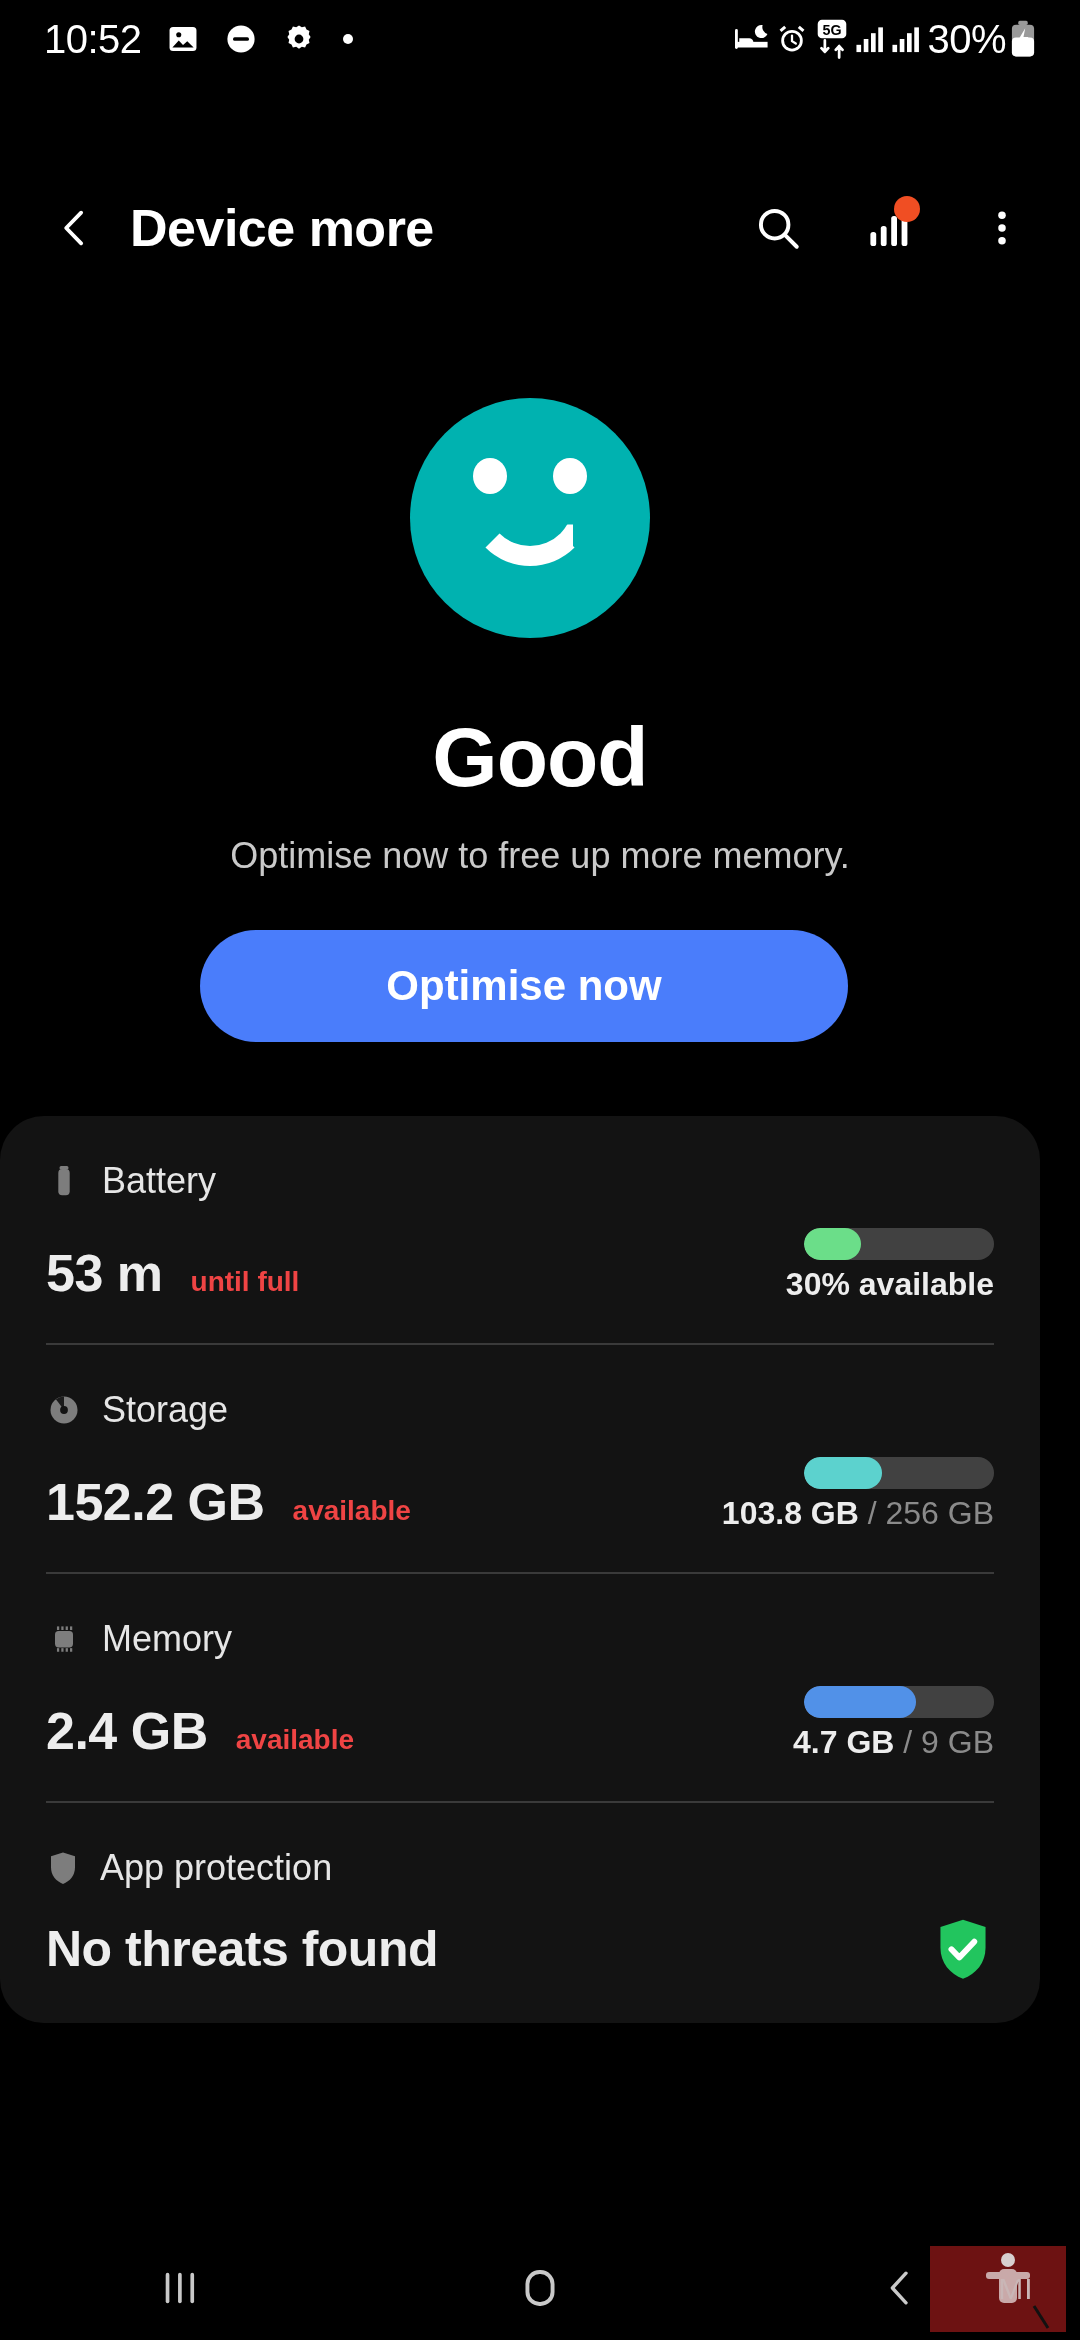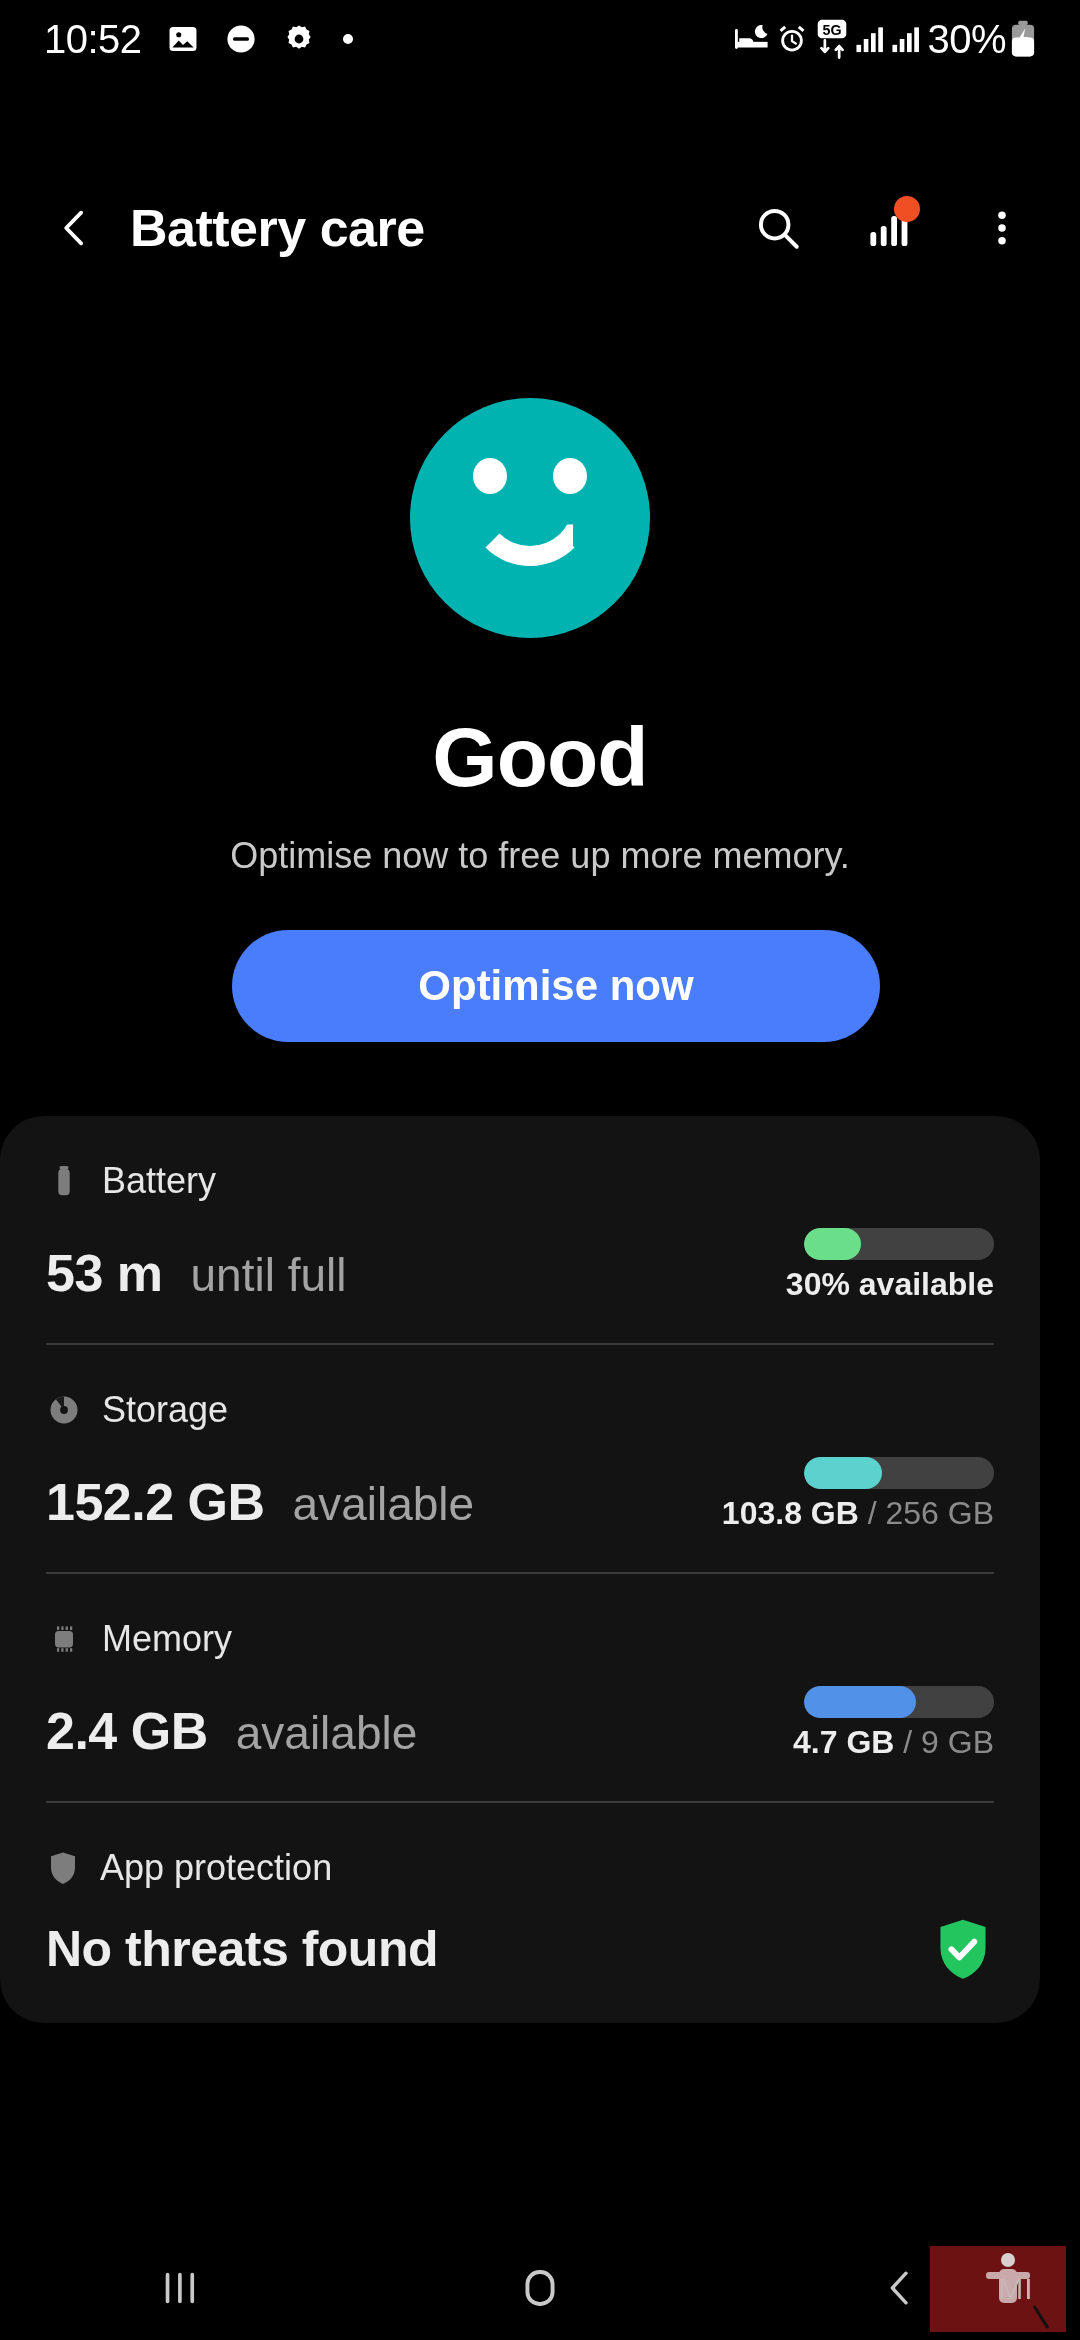--- a/index.html
+++ b/index.html
@@ -54,39 +54,39 @@
   }
   .hero-title{
     position:absolute;left:0;top:715px;width:1080px;text-align:center;
     font-size:84px;font-weight:700;color:#fff;letter-spacing:-1px;line-height:1;
   }
   .hero-sub{
     position:absolute;left:0;top:835px;width:1080px;text-align:center;
     font-size:36px;color:#c9c9c9;font-weight:400;
   }
   .cta{
-    position:absolute;left:232px;top:930px;width:648px;height:112px;
+    position:absolute;left:200px;top:930px;width:648px;height:112px;
     border-radius:56px;display:flex;align-items:center;justify-content:center;
     font-size:42px;font-weight:700;color:#fff;border:none;cursor:pointer;
     font-family:"Liberation Sans", sans-serif;
   }
 
   
   .card{
     position:absolute;left:0;top:1116px;width:1040px;
     background:#131313;border-radius:44px;padding:0 46px;
   }
   .row{position:relative;padding:44px 0 40px 0;}
   .divider{height:2px;background:#3a3a3a;}
   .row-head{display:flex;align-items:center;gap:20px;margin-bottom:26px;}
   .row-label{font-size:36px;color:#e6e6e6;font-weight:400;}
   .row-body{display:flex;align-items:flex-end;justify-content:space-between;}
   .metric{display:flex;align-items:baseline;gap:28px;}
   .metric-big{font-size:52px;font-weight:700;color:#ededed;letter-spacing:-0.5px;}
-  .metric-unit{font-size:46px;color:#a3a3a3;font-weight:400;}
+  .metric-unit{font-size:28px;color:#ef4444;font-weight:700;}
   .gauge{display:flex;flex-direction:column;align-items:flex-end;gap:6px;}
   .bar-track{width:190px;height:32px;border-radius:18px;background:#414141;overflow:hidden;}
   .bar-fill{height:100%;border-radius:18px;}
   .gauge-caption{font-size:32px;font-weight:700;color:#ededed;white-space:nowrap;}
   .gauge-caption .muted{color:#8b8b8b;font-weight:400;}
   .threat-row{display:flex;align-items:center;justify-content:space-between;}
   .threat-text{font-size:50px;font-weight:700;color:#ededed;letter-spacing:-0.5px;}
 
   
   .navbar{
@@ -188,21 +188,21 @@
   </div>
 
   <div class="appbar">
     <div class="back-chevron">
       <span class="ico">
         <svg width="46" height="46" viewBox="0 0 24 24">
             <path d="M15.2 4L7.4 12l7.8 8" stroke="#fff" stroke-width="2" fill="none" stroke-linecap="round" stroke-linejoin="round"></path>
           </svg>
       </span>
     </div>
-    <div class="app-title">Battery care</div>
+    <div class="app-title">Device more</div>
 
     <div class="appbar-actions">
       <div class="action-btn">
         <span class="ico">
           <svg width="50" height="50" viewBox="0 0 24 24">
               <circle cx="10.4" cy="10.4" r="6.6" stroke="#fff" stroke-width="1.9" fill="none"></circle>
               <path d="M15.3 15.3L21 21" stroke="#fff" stroke-width="1.9" stroke-linecap="round"></path>
             </svg>
         </span>
       </div>

